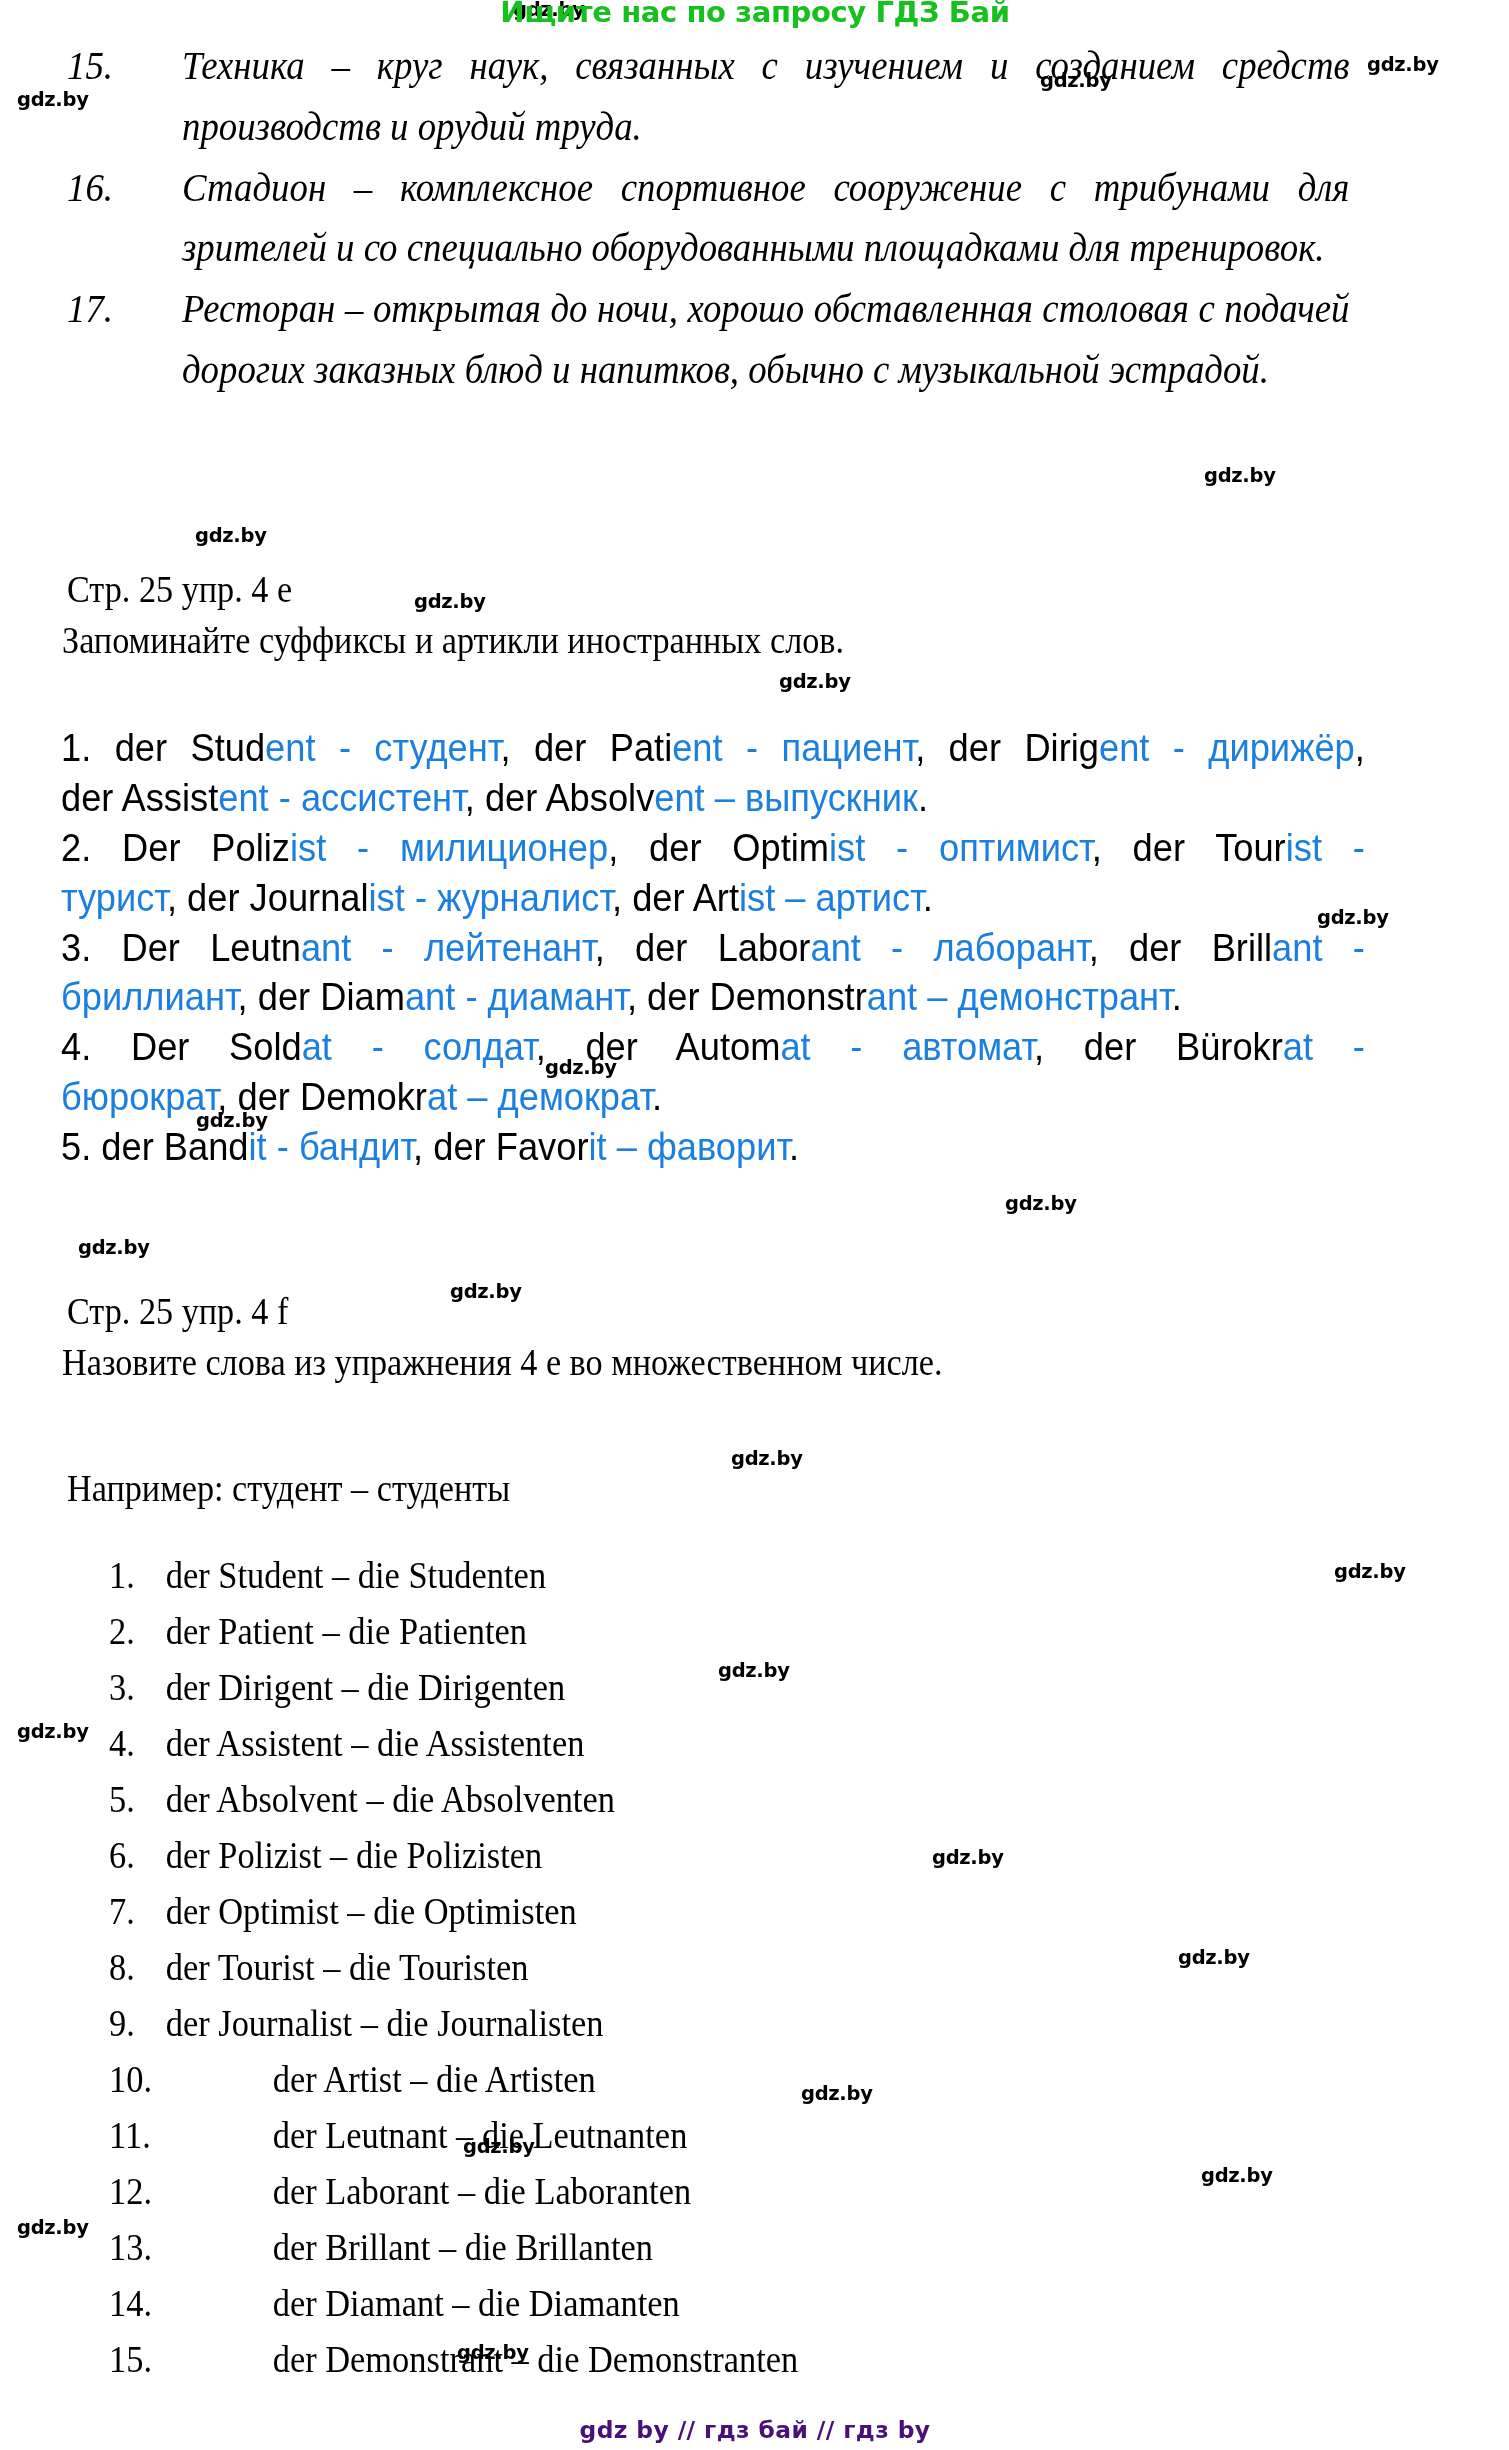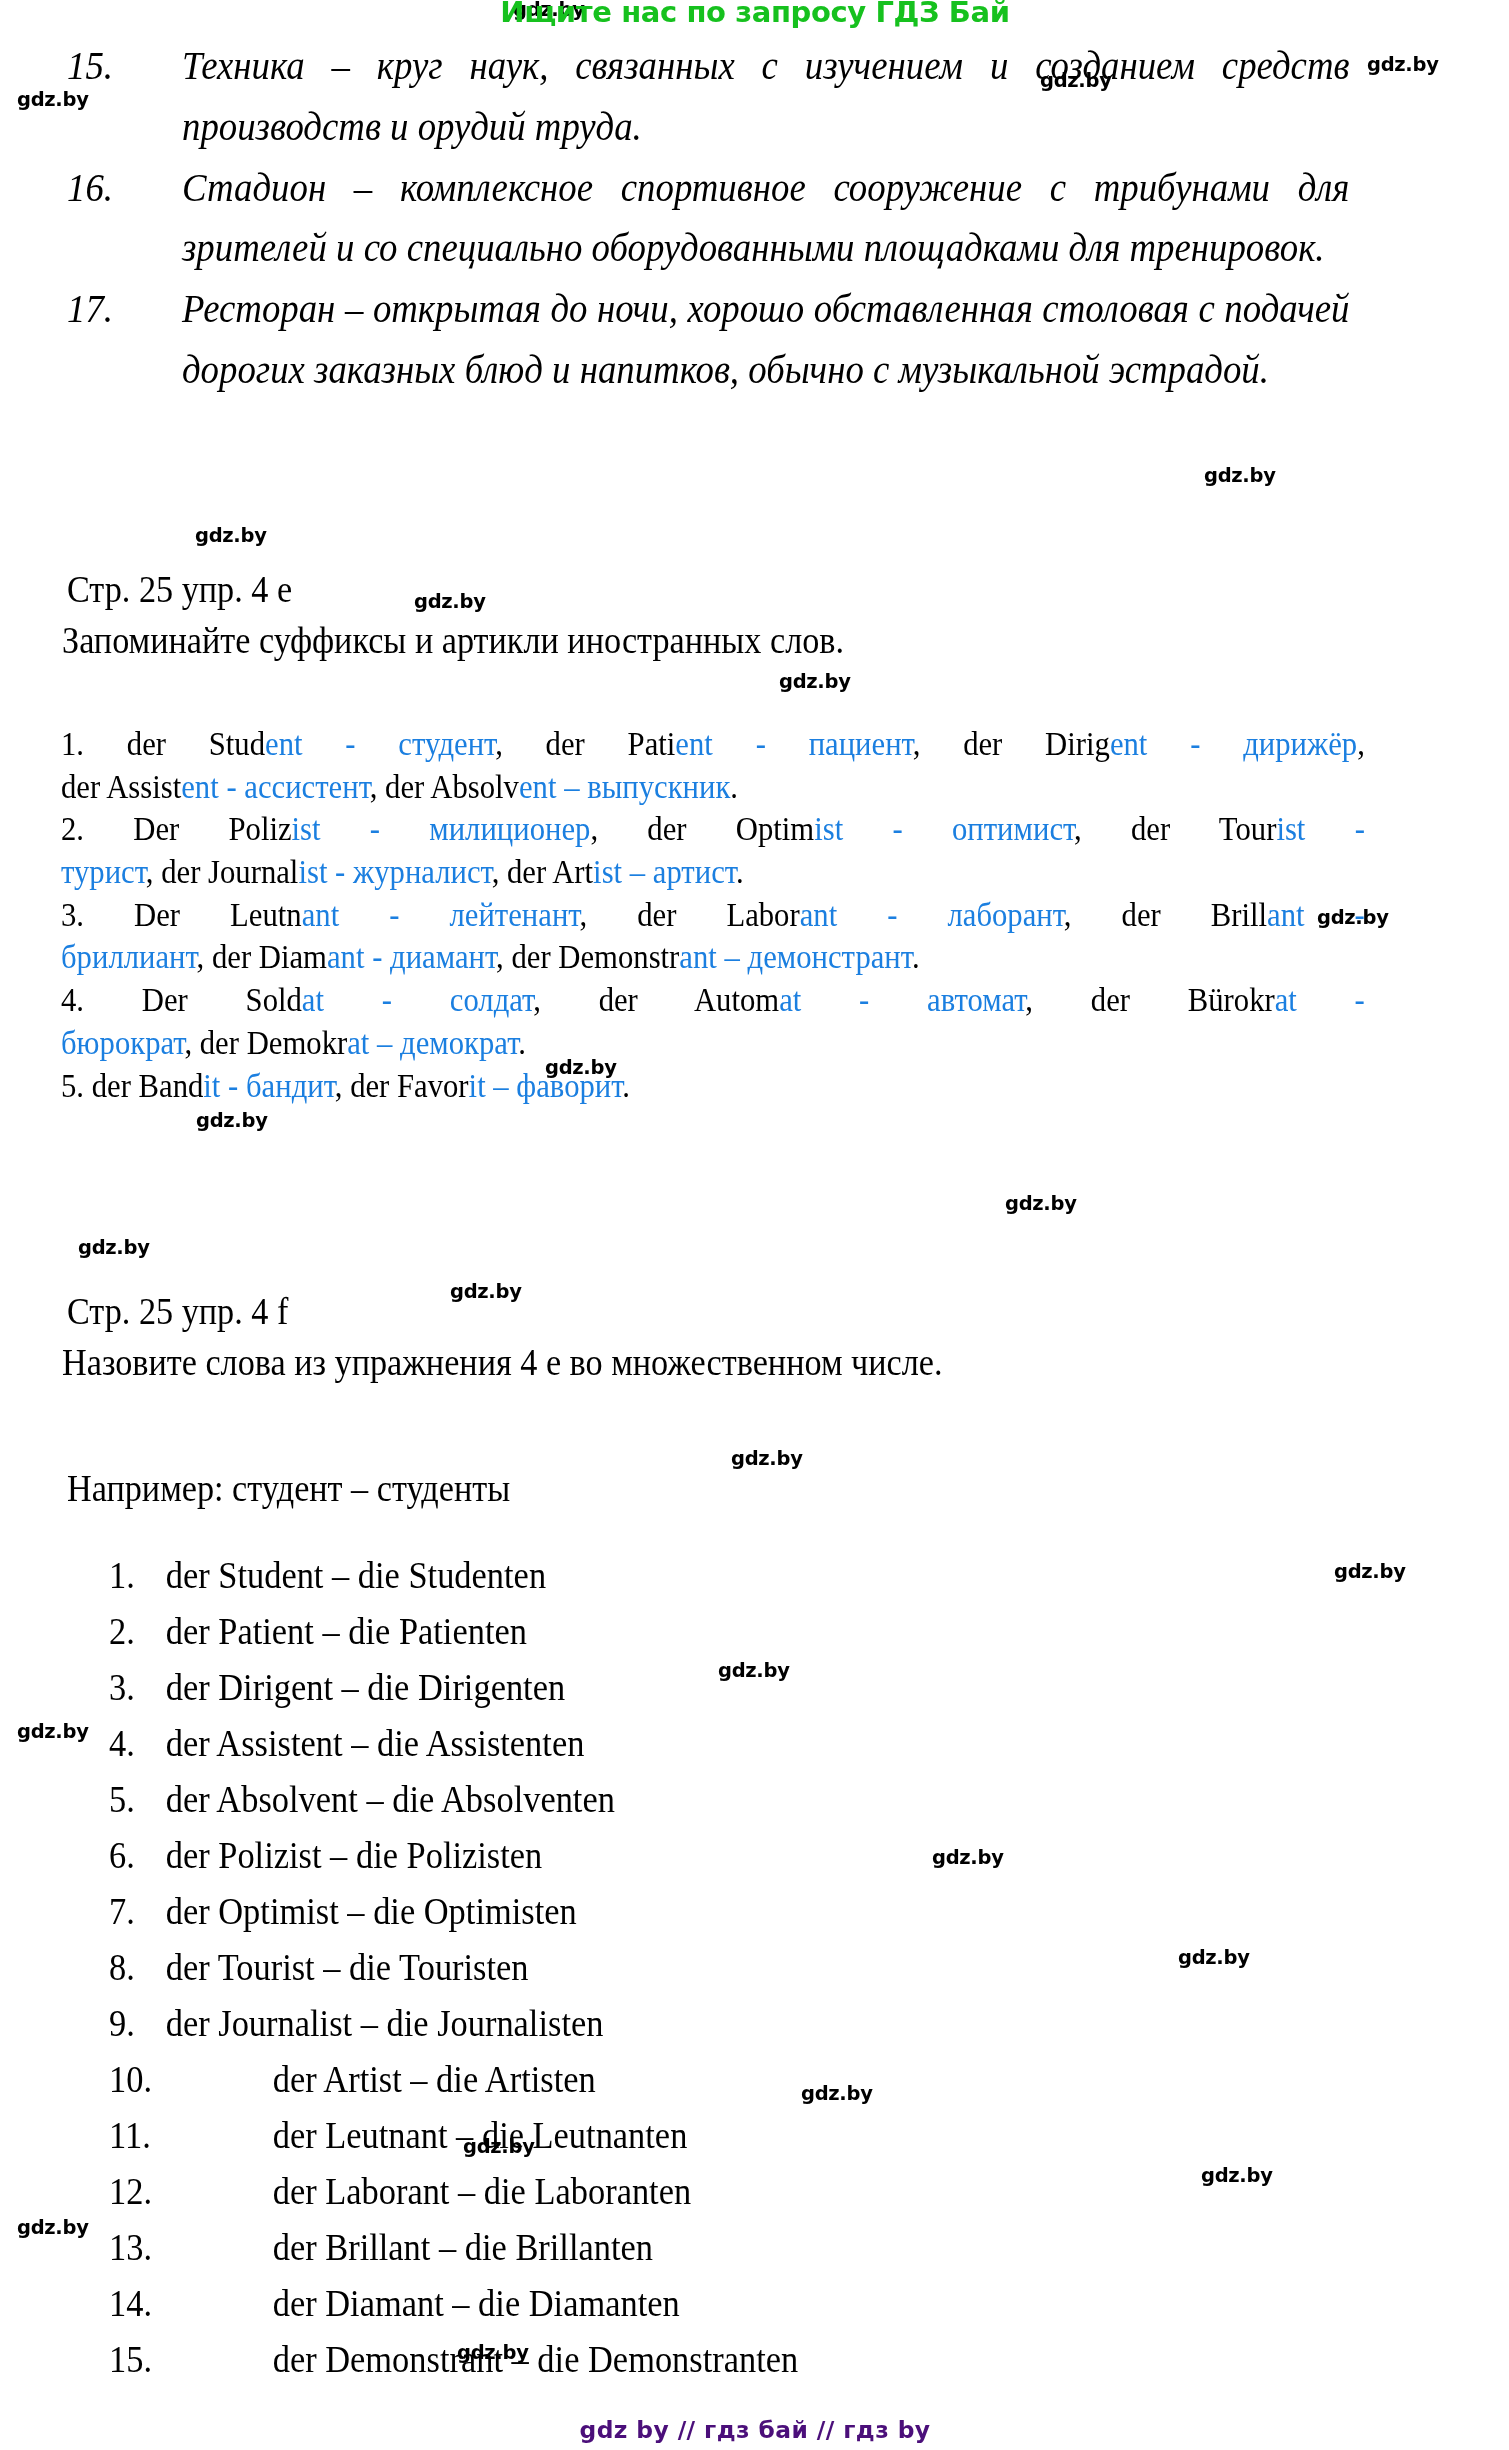--- a/index.html
+++ b/index.html
@@ -109,23 +109,23 @@
     transform: scaleX(0.9);
     transform-origin: left top;
   }
 
   
   .suffix-block {
     position: absolute;
     left: 61px;
     top: 725px;
     width: 1402px;
-    font-size: 33px;
+    font-size: 39px;
     line-height: 1.2;
-    font-family: Liberation Serif, serif;
+    font-family: Liberation Sans, sans-serif;
   }
   .sfx-row {
     text-align: justify;
     text-align-last: left;
     transform: scaleX(0.93);
     transform-origin: left top;
     margin-bottom: 3.1px;
   }
   .sfx-row.j { text-align-last: justify; }
   .blue { color: #1b7fe0; }

